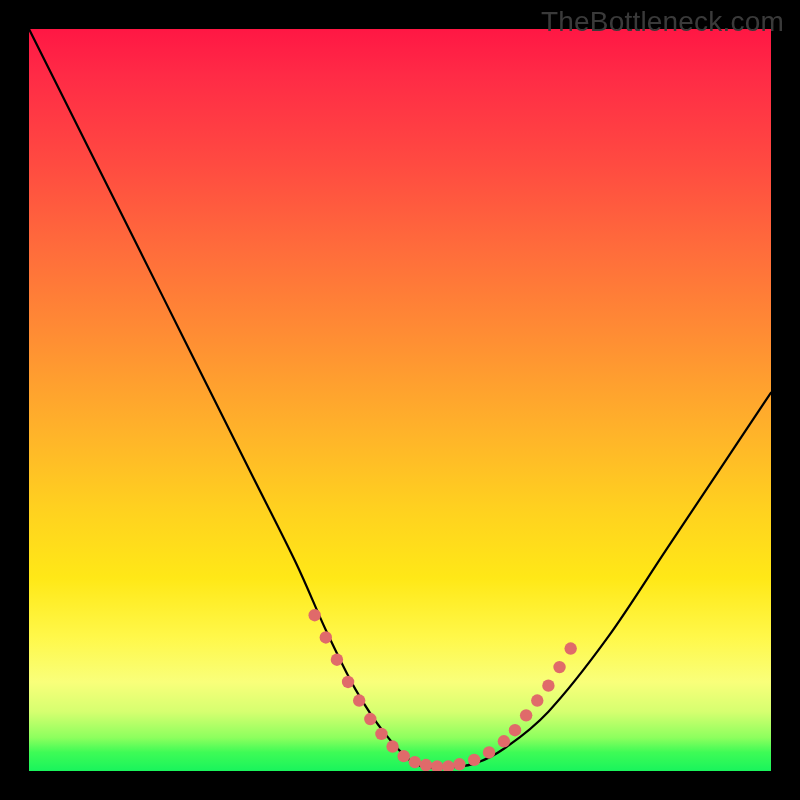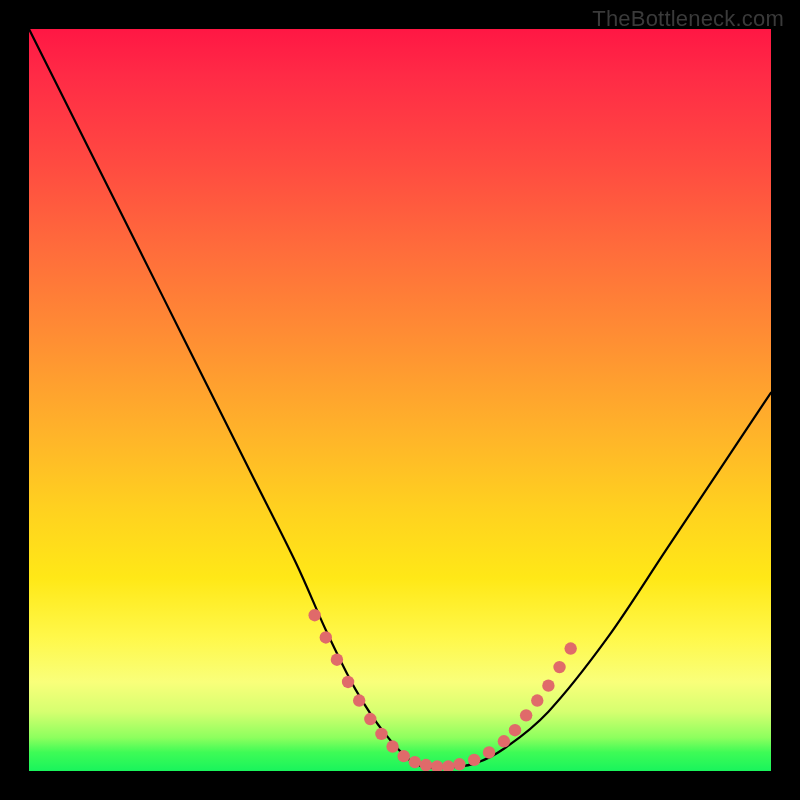--- a/index.html
+++ b/index.html
@@ -13,21 +13,21 @@
     background: #000;
     position: relative;
     overflow: hidden;
     font-family: Arial, Helvetica, sans-serif;
   }
   .watermark {
     position: absolute;
     top: 6px;
     right: 16px;
     color: #3a3a3a;
-    font-size: 22px;
+    font-size: 28px;
     font-weight: 500;
     z-index: 10;
     letter-spacing: 0.2px;
   }
   .plot-area {
     position: absolute;
     left: 29px;
     top: 29px;
     width: 742px;
     height: 742px;

